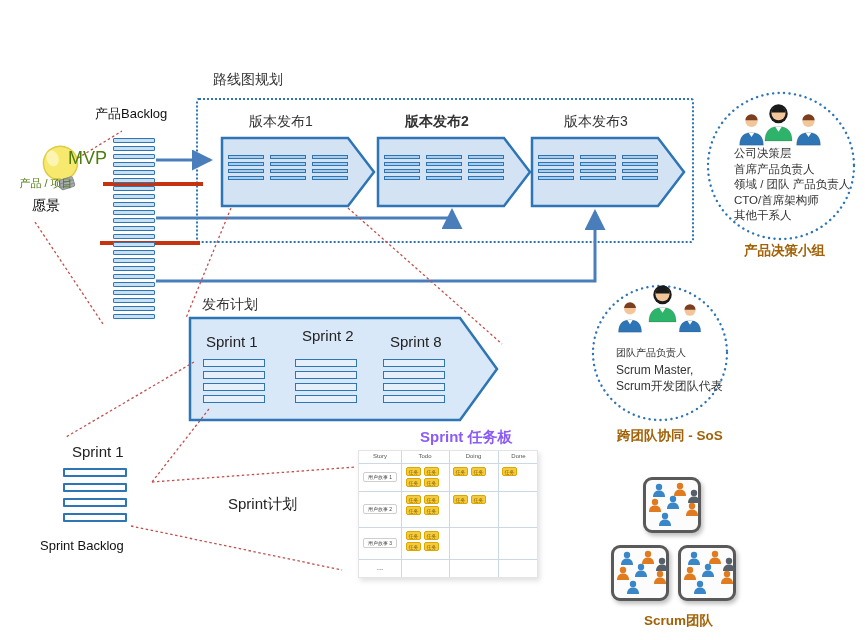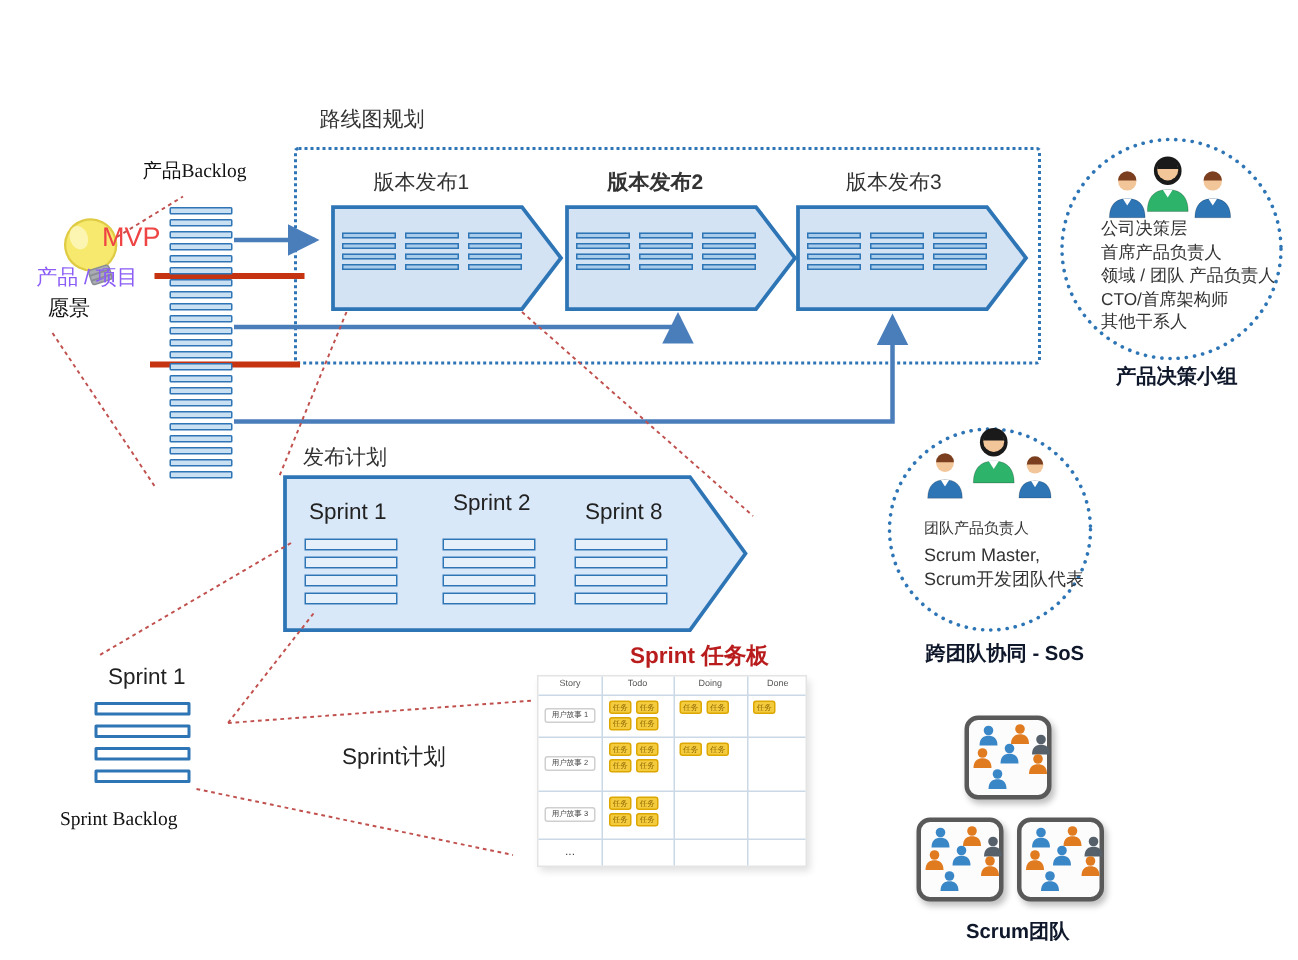--- a/index.html
+++ b/index.html
@@ -9,21 +9,21 @@
     background: #fff;
     font-family: "Liberation Sans", "DejaVu Sans", sans-serif;
     color: #222;
   }
   .abs { position: absolute; }
   #page-title {
     top: 12px; left: 0; width: 100%; text-align: center;
     font-size: 32px; font-weight: bold; color: #1C6FBF; letter-spacing: 1px;
   }
   .sec-label { font-size: 14px; color: #333; }
-  .mono { font-family: Liberation Serif, serif; }
+  .mono { font-family: Liberation Sans, sans-serif; }
   #roadmap-box {
     left: 196px; top: 98px; width: 498px; height: 145px;
     border: 2px dotted #2E75B6; border-radius: 3px;
   }
   #diagram-svg { left:0; top:0; width:865px; height:640px; z-index: 1; }
   .overlay { z-index: 2; }
   
   #backlog-stack { left:113px; top:138px; width:42px; display:flex; flex-direction:column; gap:3px; z-index:2; }
   .bl-bar { height:5px; background:#C9DFF2; border:1px solid #2E75B6; border-radius:1px; }
   
@@ -31,21 +31,21 @@
   .cl-bar { height:4px; background:#A9CCEA; border:1px solid #2E75B6; }
   
   .sp-group { position:absolute; width:62px; display:flex; flex-direction:column; gap:4px; z-index:2; }
   .sp-bar { height:8px; background:#E6F0FA; border:1.5px solid #2E75B6; }
   .sprint-label { font-size:15px; color:#222; z-index:2; }
   
   #sprint1-stack { left:63px; top:468px; width:64px; display:flex; flex-direction:column; gap:6px; z-index:2; }
   .sb-bar { height:9px; background:#fff; border:2px solid #2E75B6; border-radius:1px; }
   
   .circle-text div { line-height:15.5px; font-size:11.5px; color:#333; white-space:nowrap; }
-  .caption { font-weight:bold; font-size:13.5px; color:#0f172a;text-align:center; }
+  .caption { font-weight:bold; font-size:13.5px; color:#a16207;text-align:center; }
   
   #task-board {
     left:358px; top:450px; width:180px; height:128px; background:#fff;
     border:1px solid #E4E4E4; box-shadow: 2px 3px 5px rgba(0,0,0,0.12); z-index:2;
   }
   .tb-v { position:absolute; top:0; width:1px; height:100%; background:#CBD8E6; }
   .tb-h { position:absolute; left:0; width:100%; height:1px; background:#CBD8E6; }
   .tb-head { position:absolute; top:2px; font-size:6px; color:#555; transform:translateX(-50%); }
   .story-box { position:absolute; width:34px; height:10px; border:1px solid #CFCFCF; border-radius:2px;
                font-size:5px; color:#444; text-align:center; line-height:9px; overflow:hidden; background:#fff; }
@@ -110,21 +110,21 @@
   </svg>
 
   <div class="abs overlay sec-label" style="left:213px; top:71px;">路线图规划</div>
   <div class="abs overlay sec-label" style="left:202px; top:296px;">发布计划</div>
 
   <div class="abs overlay sec-label" style="left:249px; top:113px;">版本发布1</div>
   <div class="abs overlay sec-label" style="left:405px; top:113px;font-weight:bold;">版本发布2</div>
   <div class="abs overlay sec-label" style="left:564px; top:113px;">版本发布3</div>
 
   <div class="abs overlay mono" style="left:95px; top:105px; font-size:13px; color:#111;">产品Backlog</div>
-  <div class="abs overlay" style="left:68px; top:148px; font-size:18px; color:#ef4444;">MVP</div>
+  <div class="abs overlay" style="left:68px; top:148px; font-size:18px; color:#4d7c0f;">MVP</div>
   <div class="abs" id="backlog-stack">
       <div class="bl-bar"></div>
       <div class="bl-bar"></div>
       <div class="bl-bar"></div>
       <div class="bl-bar"></div>
       <div class="bl-bar"></div>
       <div class="bl-bar"></div>
       <div class="bl-bar"></div>
       <div class="bl-bar"></div>
       <div class="bl-bar"></div>
@@ -137,21 +137,21 @@
       <div class="bl-bar"></div>
       <div class="bl-bar"></div>
       <div class="bl-bar"></div>
       <div class="bl-bar"></div>
       <div class="bl-bar"></div>
       <div class="bl-bar"></div>
       <div class="bl-bar"></div>
       <div class="bl-bar"></div>
     </div>
 
-  <div class="abs overlay" style="left:12px; top:176px; width:92px; text-align:center; font-size:14px; color:#8b5cf6;">产品 / 项目</div>
+  <div class="abs overlay" style="left:0; top:176px; width:92px; text-align:center; font-size:11px; color:#4d7c0f;">产品 / 项目</div>
   <div class="abs overlay" style="left:0; top:197px; width:92px; text-align:center; font-size:14px; color:#111;">愿景</div>
 
   <div class="abs overlay circle-text" id="decision-text" style="left:734px; top:146px;">
       <div>公司决策层</div>
       <div>首席产品负责人</div>
       <div>领域 / 团队 产品负责人</div>
       <div>CTO/首席架构师</div>
       <div>其他干系人</div>
     </div>
   <div class="abs overlay caption" style="left:744px; top:242px;">产品决策小组</div>
@@ -171,21 +171,21 @@
   <div class="abs" id="sprint1-stack">
       <div class="sb-bar"></div>
       <div class="sb-bar"></div>
       <div class="sb-bar"></div>
       <div class="sb-bar"></div>
     </div>
   <div class="abs overlay mono" style="left:40px; top:538px; font-size:13px; color:#111;">Sprint Backlog</div>
 
   <div class="abs overlay" style="left:228px; top:495px; font-size:15px; color:#222;">Sprint计划</div>
 
-  <div class="abs overlay" style="left:420px; top:428px; font-size:15px; font-weight:bold; color:#b91c1c;">Sprint 任务板</div>
+  <div class="abs overlay" style="left:420px; top:428px; font-size:15px; font-weight:bold; color:#8b5cf6;">Sprint 任务板</div>
   <div class="abs" id="task-board">
       <div class="tb-v" style="left: 42px;"></div>
       <div class="tb-v" style="left: 90px;"></div>
       <div class="tb-v" style="left: 139px;"></div>
       <div class="tb-h" style="top: 12px;"></div>
       <div class="tb-h" style="top: 40px;"></div>
       <div class="tb-h" style="top: 76px;"></div>
       <div class="tb-h" style="top: 108px;"></div>
       <div class="tb-head" style="left: 21px;">Story</div>
       <div class="tb-head" style="left: 66px;">Todo</div>

